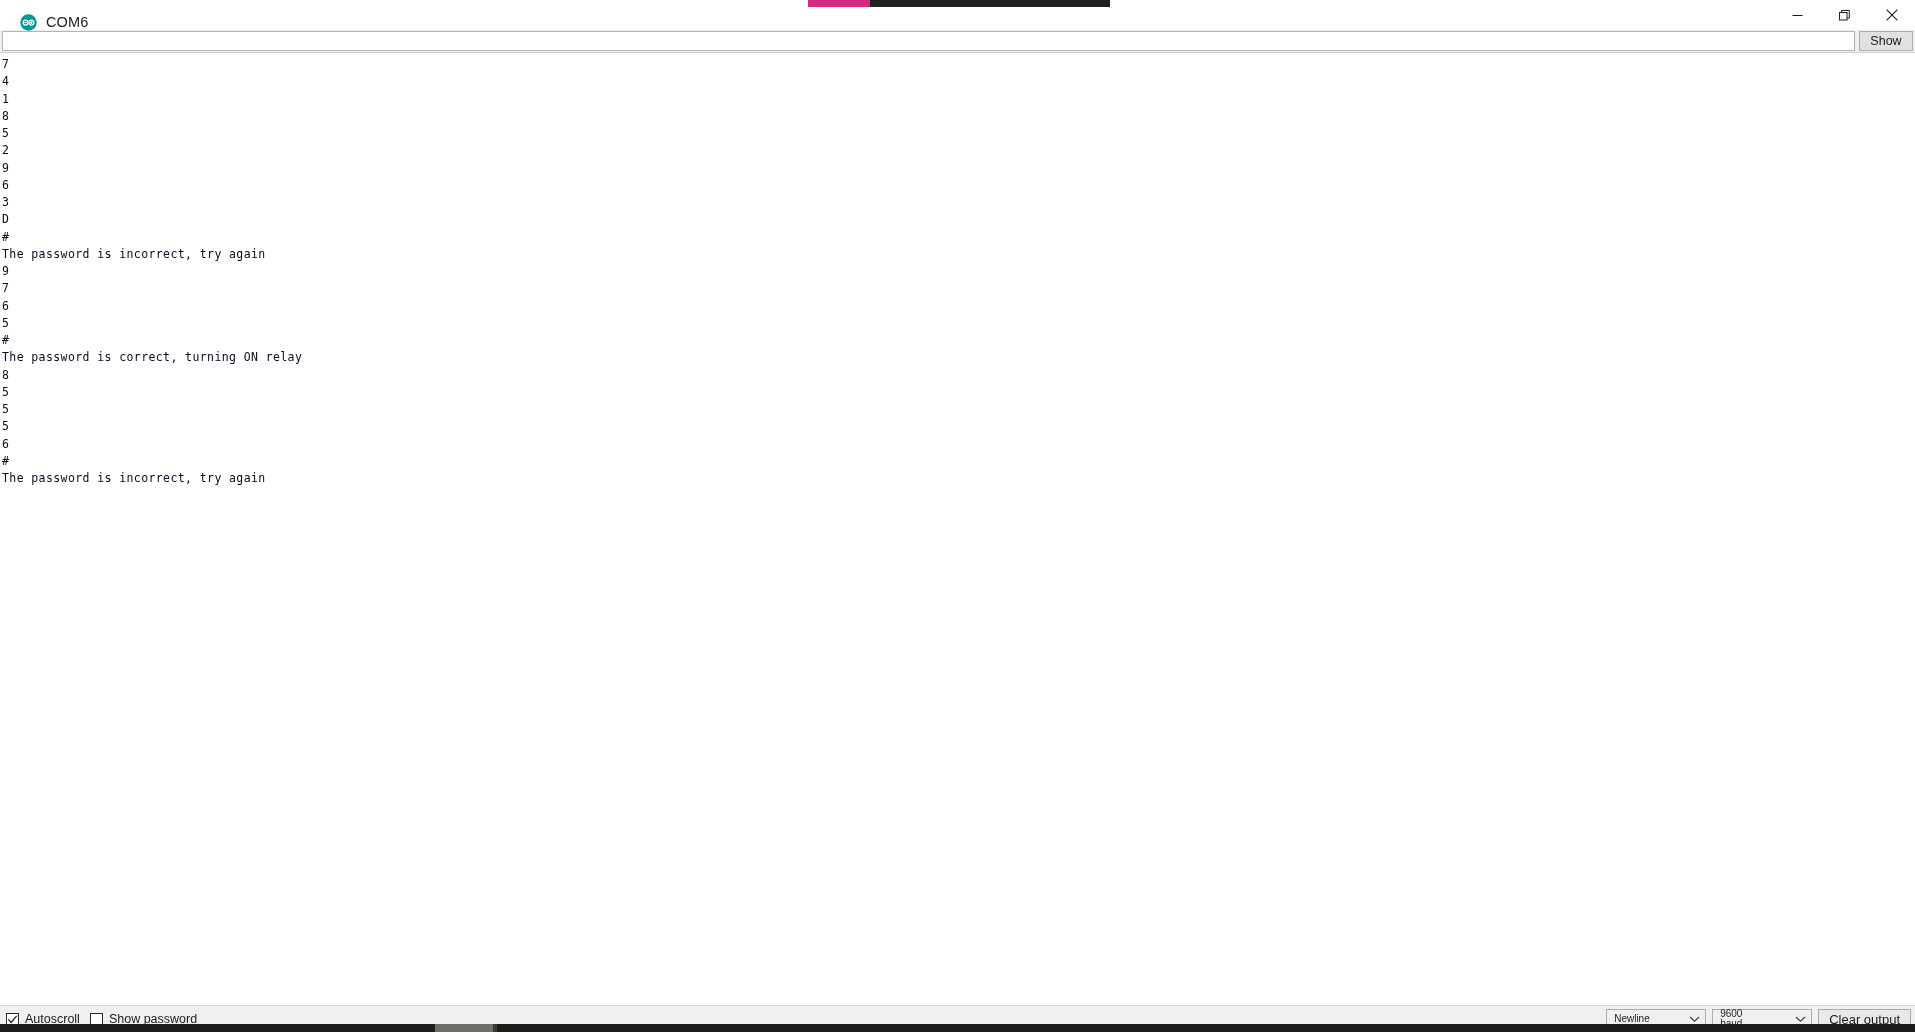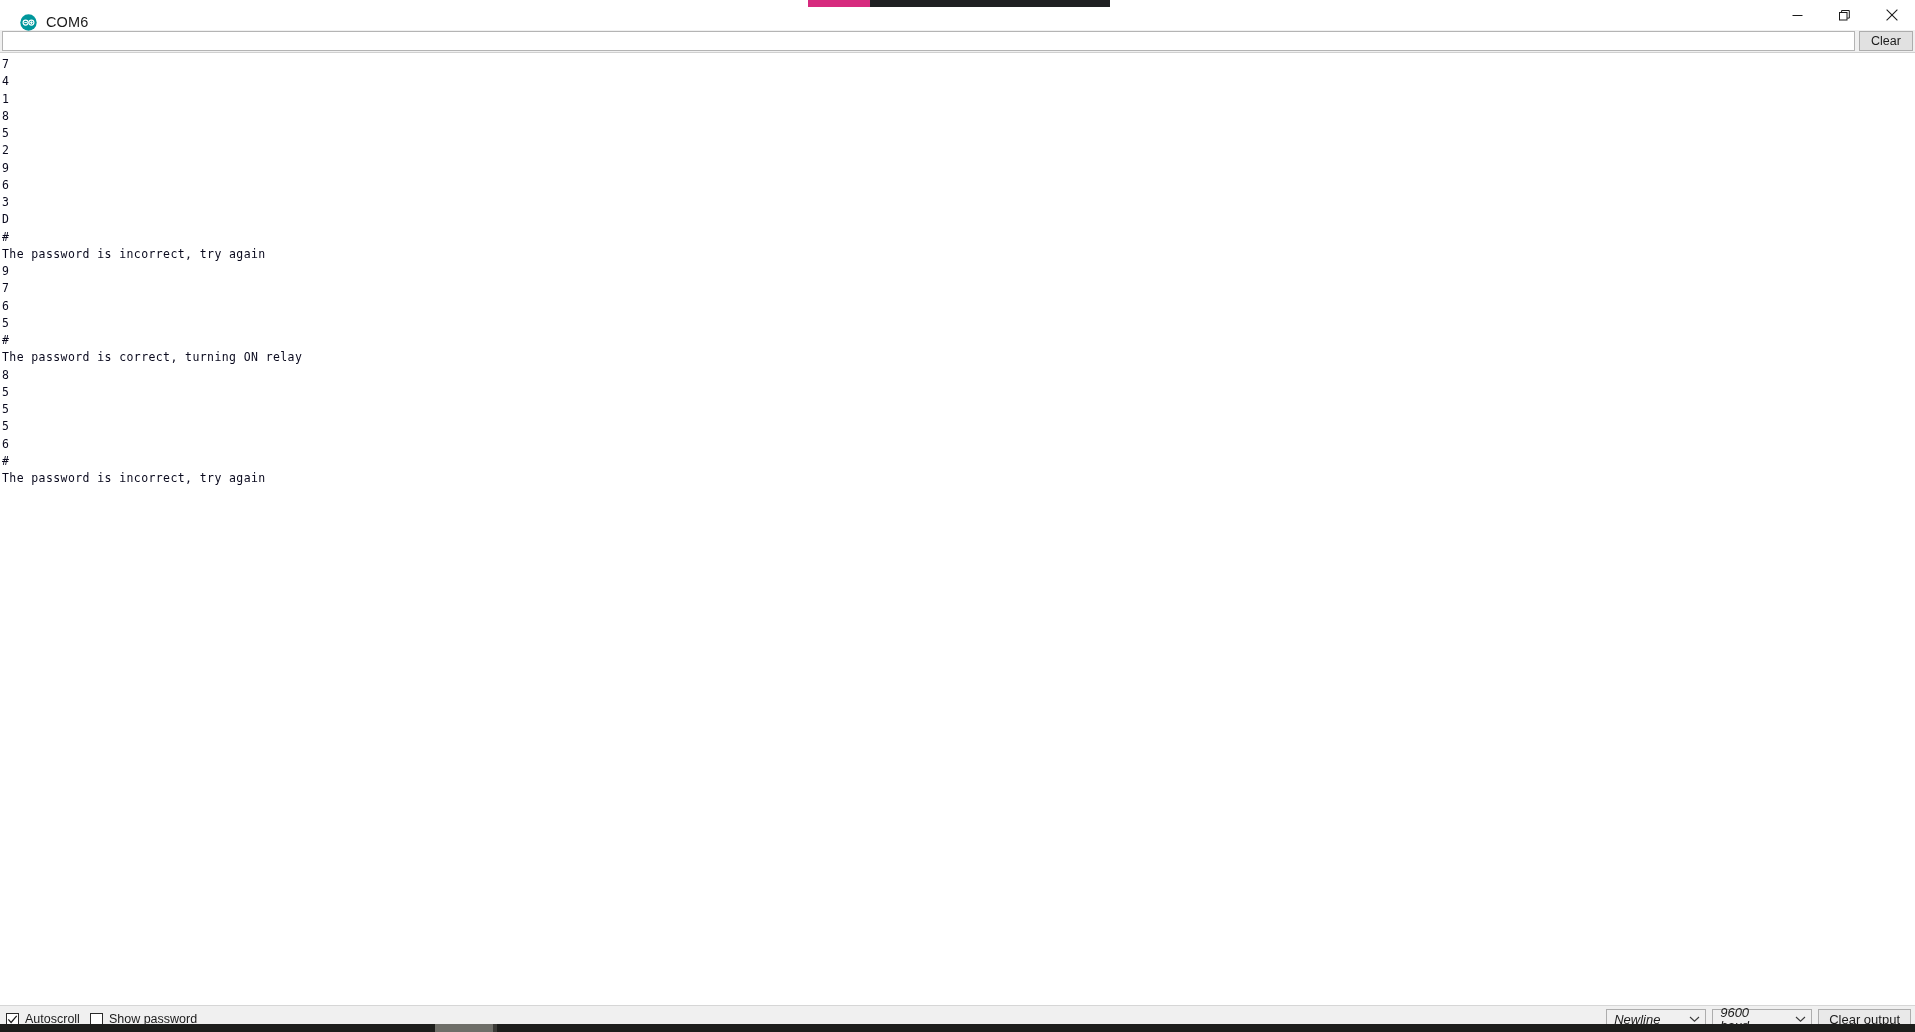--- a/index.html
+++ b/index.html
@@ -206,24 +206,23 @@
     box-sizing: border-box;
     display: flex;
     align-items: center;
     justify-content: space-between;
     padding: 0 5px 0 7px;
     cursor: default;
   }
   .dd-newline { width: 100px; }
   .dd-baud { width: 100px; gap: 42px; }
   .dd-text {
-    font-size: 13px;
+    font-size: 10px;
     color: #1b1b1b;
     line-height: 1;
-    font-style: italic;
   }
   .caret svg { display: block; }
   .clear-btn {
     height: 21px;
     min-width: 86px;
     padding: 0 10px;
     border: 1px solid #adadad;
     background: #e9e9e9;
     box-sizing: border-box;
     font-family: "Liberation Sans", sans-serif;
@@ -300,21 +299,21 @@
         <svg width="12" height="12" viewBox="0 0 12 12">
           <line x1="0.6" y1="0.6" x2="11.4" y2="11.4" stroke="#1b1b1b" stroke-width="1.05"></line>
           <line x1="11.4" y1="0.6" x2="0.6" y2="11.4" stroke="#1b1b1b" stroke-width="1.05"></line>
         </svg>
       </div>
     </div>
   </div>
 
   <div class="send-row">
     <input class="send-input" type="text" autofocus="" placeholder="" style="">
-    <button class="send-btn">Clear</button>
+    <button class="send-btn">Show</button>
   </div>
 
   <div class="console-wrap">
     <div class="console" id="console">
         <div class="console-line">7</div>
         <div class="console-line">4</div>
         <div class="console-line">1</div>
         <div class="console-line">8</div>
         <div class="console-line">5</div>
         <div class="console-line">2</div>

